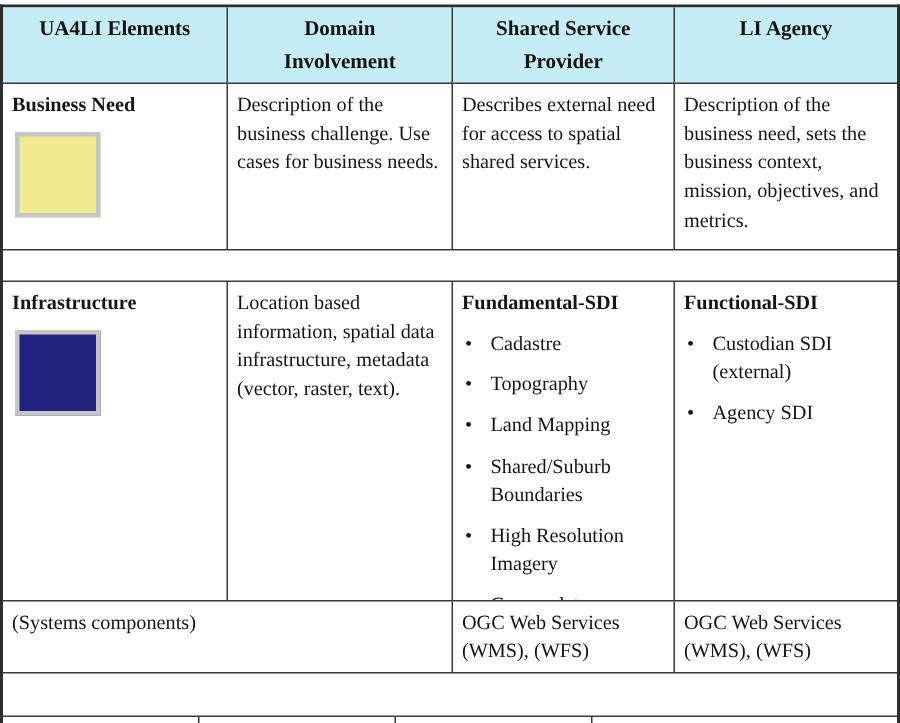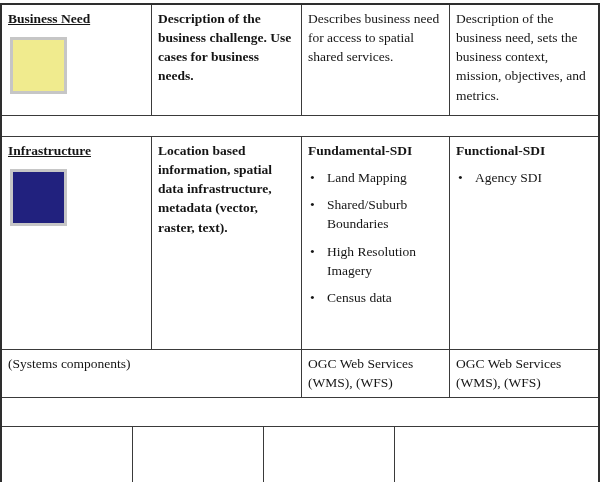--- a/index.html
+++ b/index.html
@@ -23,87 +23,96 @@
   .row { display: flex; flex: none; border-bottom: 1px solid #3a3a3a; }
   .row.partial { flex: 1; border-bottom: 0; overflow: hidden; }
   .cell {
     padding: 4px 7px 4px 6px;
     font-size: 13.5px;
     line-height: 1.42;
     overflow: hidden;
   }
   .cell + .cell { border-left: 1px solid #3a3a3a; }
   .c1 { width: 149px; }
-  .c2 { width: 150px; font-weight: bold; }
+  .c2 { width: 150px; }
   .c3 { width: 148px; }
   .c4 { flex: 1; }
   .c12 { width: 299px; }           
   .h-header { height: 51px; }
   .h-r1 { height: 111px; }
   .h-sp1 { height: 21px; }
   .h-r2 { height: 213px; }
   .h-r3 { height: 48px; }
   .h-sp2 { height: 29px; }
   .header .cell {
     font-weight: bold;
     text-align: center;
     font-size: 14px;
     line-height: 1.6;
     padding: 4px 13px;
   }
-  .cell-label { font-weight: bold; text-decoration: underline; }
+  .cell-label { font-weight: bold; }
   .swatch {
     width: 57px; height: 57px;
     border: 3px solid #c6c6c6;
     margin: 9px 0 0 2px;
   }
   .sdi-heading { font-weight: bold; margin-bottom: 6px; }
   .bullet { display: flex; margin: 8px 0 0 2px; }
   .bullet::before { content: "\2022"; width: 17px; flex: none; }
   
   .p1 { width: 130px; }
   .p2 { width: 131px; }
   .p3 { width: 131px; }
   .p4 { flex: 1; }
 </style>
 </head>
 <body>
 
 <div id="table">
 
+  <div class="row header h-header" style="background: rgb(198, 237, 245);">
+    <div class="cell c1">UA4LI Elements</div>
+    <div class="cell c2">Domain Involvement</div>
+    <div class="cell c3">Shared Service Provider</div>
+    <div class="cell c4">LI Agency</div>
+  </div>
 
   <div class="row h-r1">
     <div class="cell c1">
       <div class="cell-label">Business Need</div>
       <div class="swatch" style="background: rgb(240, 235, 142);"></div>
     </div>
     <div class="cell c2">Description of the business challenge. Use cases for business needs.</div>
-    <div class="cell c3">Describes business need for access to spatial shared services.</div>
+    <div class="cell c3">Describes external need for access to spatial shared services.</div>
     <div class="cell c4">Description of the business need, sets the business context, mission, objectives, and metrics.</div>
   </div>
 
   <div class="row h-sp1">
     <div class="cell c4"></div>
   </div>
 
   <div class="row h-r2">
     <div class="cell c1">
       <div class="cell-label">Infrastructure</div>
       <div class="swatch" style="background: rgb(33, 33, 126);"></div>
     </div>
     <div class="cell c2">Location based information, spatial data infrastructure, metadata (vector, raster, text).</div>
     <div class="cell c3">
       <div class="sdi-heading">Fundamental-SDI</div>
+      <div class="bullet">Cadastre</div>
+      <div class="bullet">Topography</div>
       <div class="bullet">Land Mapping</div>
       <div class="bullet">Shared/Suburb Boundaries</div>
       <div class="bullet">High Resolution Imagery</div>
       <div class="bullet">Census data</div>
     </div>
     <div class="cell c4">
       <div class="sdi-heading">Functional-SDI</div>
+      <div class="bullet">Custodian SDI (external)</div>
       <div class="bullet">Agency SDI</div>
     </div>
   </div>
 
   <div class="row h-r3">
     <div class="cell c12">(Systems components)</div>
     <div class="cell c3">OGC Web Services (WMS), (WFS)</div>
     <div class="cell c4">OGC Web Services (WMS), (WFS)</div>
   </div>
 

